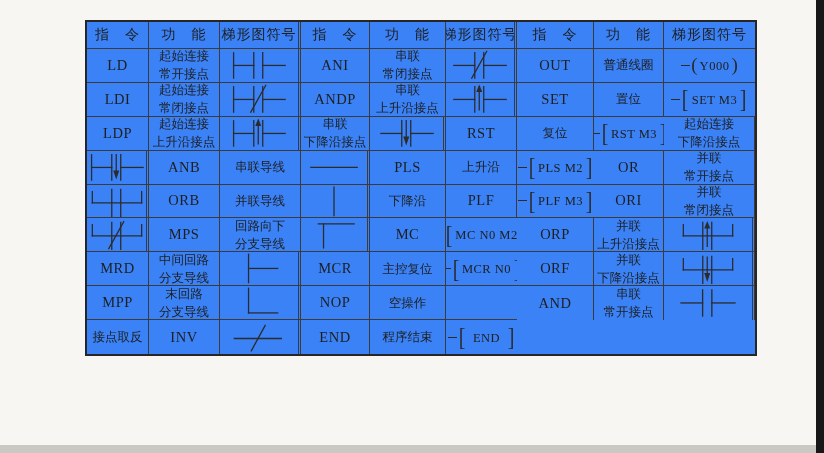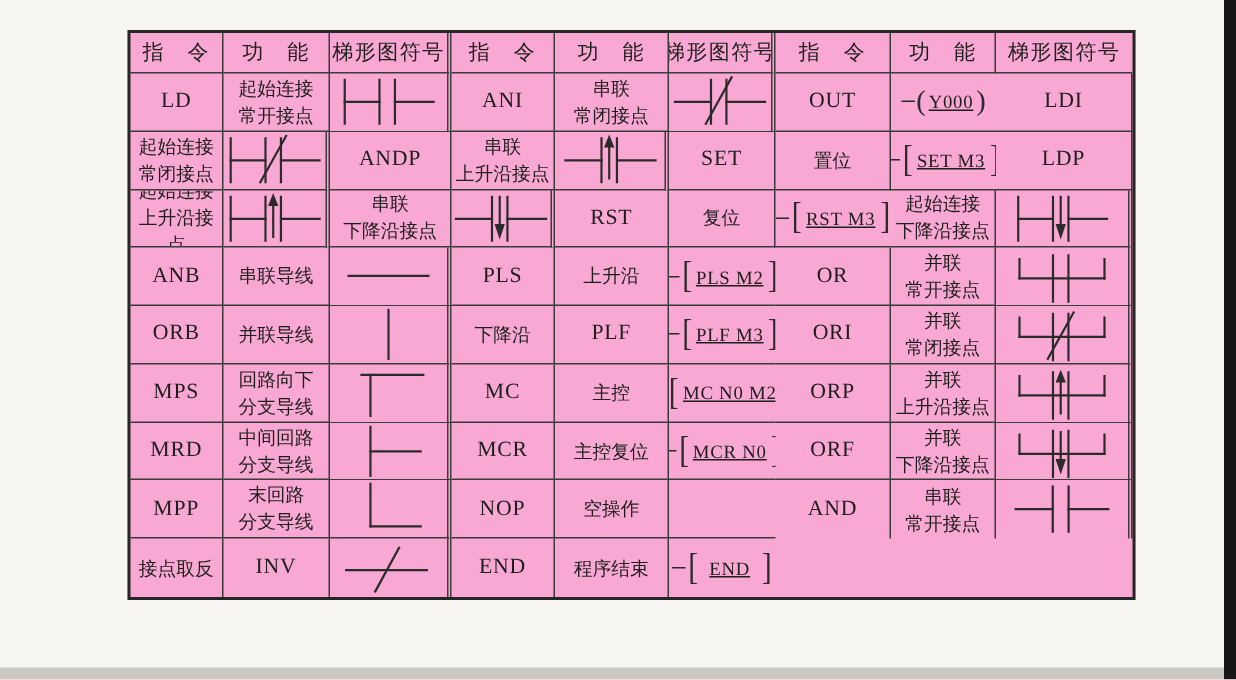--- a/index.html
+++ b/index.html
@@ -14,48 +14,48 @@
   .scan-right-edge{
     position:absolute;top:0;right:0;width:8px;height:453px;
     background:#171717;
   }
   .scan-bottom-edge{
     position:absolute;left:0;bottom:0;width:816px;height:8px;
     background:#c9c8c3;
   }
   .grid{
     position:absolute;left:85px;top:20px;
-    width:672px;height:380px;
+    width:672px;height:336px;
     box-sizing:border-box;
     border:2px solid #262626;
     display:grid;
     grid-template-columns:62px 71px 81px 69px 76px 71px 77px 70px 91px;
     grid-template-rows:27px repeat(9,1fr);
-    background:#f9a8d4;
+    background:#3b82f6;
   }
   .cell{
     box-sizing:border-box;
     border-right:1px solid #3b3b3b;
     border-bottom:1px solid #3b3b3b;
     display:flex;flex-direction:column;
     align-items:center;justify-content:center;
     overflow:hidden;
   }
   .cell.lastcol{border-right:none;}
   .cell.lastrow{border-bottom:none;}
   .cell.gsep{border-right:3px double #3b3b3b;}
   .hdr{font-size:14px;letter-spacing:1px;white-space:nowrap;}
   .cmd{font-size:14.5px;letter-spacing:0.5px;}
   .func{font-size:12.5px;line-height:18px;text-align:center;}
   .symwrap{display:flex;align-items:center;justify-content:center;}
   .sym-box{display:flex;align-items:center;justify-content:center;white-space:nowrap;}
   .sym-dash{display:inline-block;width:9px;height:0;border-top:1.6px solid #2b2b2b;margin-right:1px;}
   .sym-bracket{font-size:25px;line-height:22px;font-weight:400;color:#2b2b2b;transform:scaleX(.8);}
   .sym-paren{font-size:19px;line-height:20px;color:#2b2b2b;}
-  .sym-text{font-size:12.5px;letter-spacing:0.5px;padding:2px 2px 0 2px;color:#1e1e1e;text-decoration:underline;}
+  .sym-text{font-size:12.5px;letter-spacing:0.5px;padding:2px 2px 0 2px;color:#1e1e1e;}
   .sym-text.pad{padding-left:7px;padding-right:7px;}
   svg line, svg polyline{stroke:#2b2b2b;stroke-width:1.7;stroke-linecap:square;}
   svg polygon{fill:#2b2b2b;stroke:none;}
 </style>
 </head>
 <body>
 
 <div class="page">
   <div class="grid" id="grid">
       <div class="cell hdr">指　令</div>
@@ -89,20 +89,23 @@
       <div class="cell symwrap gsep">
         <svg width="74" height="44" viewBox="0 0 74 44">
           <line x1="2" y1="22" x2="30" y2="22"></line>
           <line x1="42" y1="22" x2="72" y2="22"></line>
           <line x1="30" y1="5" x2="30" y2="39"></line>
           <line x1="42" y1="5" x2="42" y2="39"></line>
           <line x1="26" y1="39" x2="46" y2="3"></line>
         </svg>
       </div>
       <div class="cell cmd">OUT</div>
+      <div class="cell func">
+        <div>普通线圈</div>
+      </div>
       <div class="cell symwrap lastcol">
         <span class="sym-box">
           <span class="sym-dash"></span>
           <span class="sym-paren">(</span>
           <span class="sym-text">Y000</span>
           <span class="sym-paren">)</span>
         </span>
       </div>
       <div class="cell cmd">LDI</div>
       <div class="cell func">
@@ -279,23 +282,20 @@
         <div>回路向下</div>
         <div>分支导线</div>
       </div>
       <div class="cell symwrap gsep">
         <svg width="74" height="44" viewBox="0 0 74 44">
           <line x1="16" y1="8" x2="64" y2="8"></line>
           <line x1="23" y1="8" x2="23" y2="40"></line>
         </svg>
       </div>
       <div class="cell cmd">MC</div>
-      <div class="cell func">
-        <div>主控</div>
-      </div>
       <div class="cell symwrap lastcol">
         <span class="sym-box">
           <span class="sym-dash"></span>
           <span class="sym-bracket">[</span>
           <span class="sym-text">MC N0 M2</span>
           <span class="sym-bracket">]</span>
         </span>
       </div>
       <div class="cell cmd">ORP</div>
       <div class="cell func">

